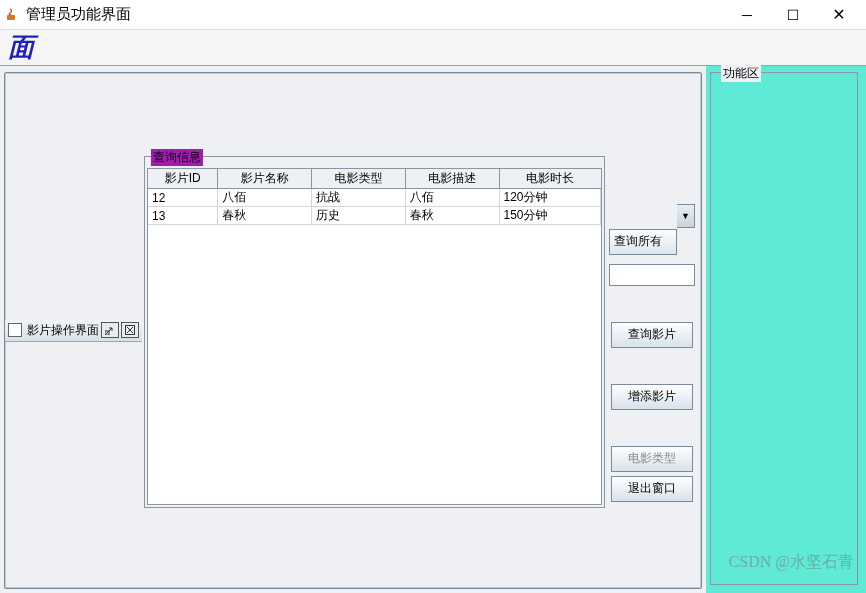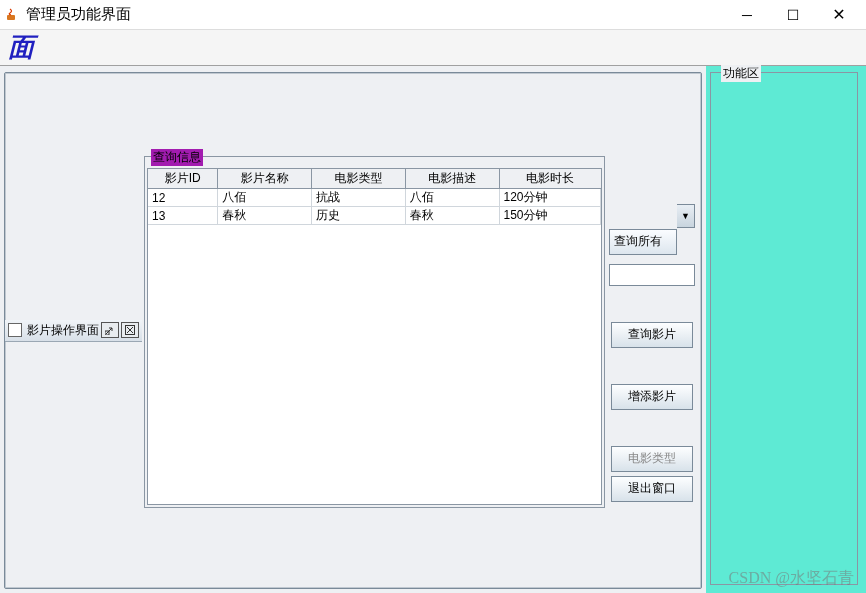--- a/index.html
+++ b/index.html
@@ -52,21 +52,21 @@
     .btn.disabled { color: #888; }
     .btn.last { margin-bottom: 0; position: absolute; bottom: 6px; }
     .film-right { position: relative; }
     
     .right-pane { flex: 1; padding: 6px 8px 8px 4px; background: #5eead4; }
     .func-fieldset { border: 1px solid #8a96a3; height: 100%; padding: 0 10px; display: flex; flex-direction: column; }
     .func-fieldset .legend { font-size: 12px; margin-top: -8px; background: #eef0f3; padding: 0 2px; width: fit-content; }
     .func-btn { height: 40px; border: 1px solid #7a8a99; background: linear-gradient(#fdfeff,#d8e2ea); font-size: 12px; display: flex; align-items: center; justify-content: center; margin-top: 26px; cursor: default; }
     .func-btn:first-of-type { margin-top: 60px; }
     
-    .watermark { position: absolute; right: 12px; bottom: 4px; font-size: 16px; color: rgba(120,120,120,0.55); font-family: "Microsoft YaHei"; pointer-events: none; }
+    .watermark { position: absolute; right: 12px; bottom: 20px; font-size: 16px; color: rgba(120,120,120,0.55); font-family: "Microsoft YaHei"; pointer-events: none; }
   </style>
 </head>
 <body>
 
 <div class="titlebar">
   <svg class="app-icon" viewBox="0 0 16 16">
       <rect x="3" y="8" width="8" height="5" fill="#d97720" rx="1"></rect>
       <path d="M6 2 Q9 4 6 6 Q4 7 7 8" stroke="#d93a00" fill="none" stroke-width="1.2"></path>
     </svg>
   <span class="title">管理员功能界面</span>

